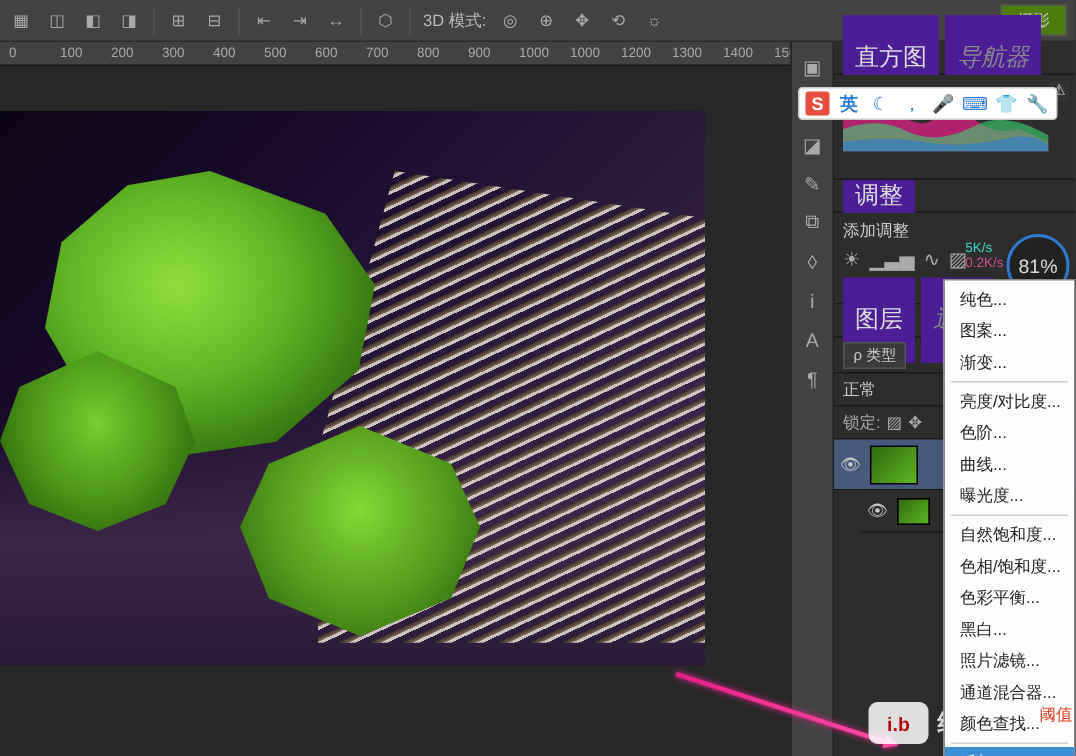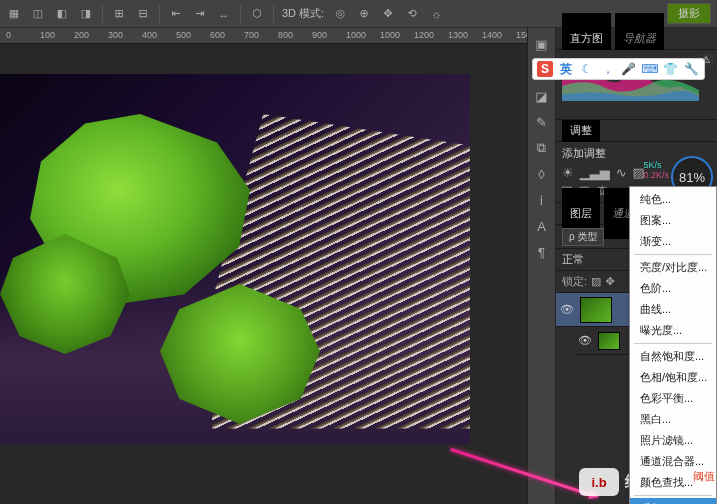--- a/index.html
+++ b/index.html
@@ -25,21 +25,21 @@
 .arrow { position: absolute; right: 120px; bottom: 30px; width: 150px; height: 3px; background: linear-gradient(90deg, #e91e8c, #ff4da6); transform: rotate(18deg); filter: drop-shadow(0 0 2px #e91e8c); }
 .arrow::after { content: ''; position: absolute; right: -6px; top: -4px; border-left: 10px solid #ff4da6; border-top: 5px solid transparent; border-bottom: 5px solid transparent; }
 .watermark { position: absolute; right: 60px; bottom: 8px; display: flex; align-items: center; gap: 6px; color: #fff; opacity: 0.85; }
 .wm-logo { width: 40px; height: 28px; background: #fff; border-radius: 6px; display: flex; align-items: center; justify-content: center; color: #c00; font-weight: bold; font-size: 13px; }
 .wm-txt { font-size: 16px; font-weight: bold; }
 .right-panels { width: 190px; background: #3a3a3a; border-left: 1px solid #222; display: flex; position: relative; }
 .toolstrip { width: 28px; background: #424242; border-right: 1px solid #222; display: flex; flex-direction: column; gap: 6px; padding-top: 6px; align-items: center; }
 .toolstrip .t { width: 20px; height: 20px; display: flex; align-items: center; justify-content: center; color: #aaa; cursor: pointer; font-size: 13px; }
 .panels { flex: 1; display: flex; flex-direction: column; }
 .panel-hdr { height: 22px; background: #2d2d2d; display: flex; align-items: center; padding: 0 6px; border-bottom: 1px solid #1a1a1a; gap: 4px; }
-.tab { background: #000000; padding: 18px 8px; font-size: 11px; color: #ddd; }
+.tab { background: #4c1d95; padding: 18px 8px; font-size: 16px; color: #ddd; }
 .tab.dim { color: #888; font-style: italic; }
 .histo { height: 70px; background: #2d2d2d; position: relative; border-bottom: 1px solid #1a1a1a; }
 .histo-graph { position: absolute; left: 6px; right: 18px; top: 4px; bottom: 18px; }
 .histo-graph svg { width: 100%; height: 100%; }
 .histo .warn { position: absolute; right: 4px; top: 4px; width: 14px; height: 14px; background: #333; color: #ccc; font-size: 10px; text-align: center; border-radius: 2px; }
 .sogou { position: absolute; right: 12px; top: 58px; height: 22px; background: #fff; border: 1px solid #ccc; border-radius: 3px; display: flex; align-items: center; padding: 0 4px; gap: 5px; font-size: 11px; z-index: 10; }
 .sogou .sicon { width: 16px; height: 16px; display: flex; align-items: center; justify-content: center; font-size: 12px; }
 .sogou .s-red { background: #e74c3c; color: #fff; border-radius: 2px; font-weight: bold; }
 .sogou .s-blue { color: #2c7cd6; font-weight: bold; }
 .adjust-panel { background: #2d2d2d; padding: 4px 6px; border-bottom: 1px solid #1a1a1a; }

